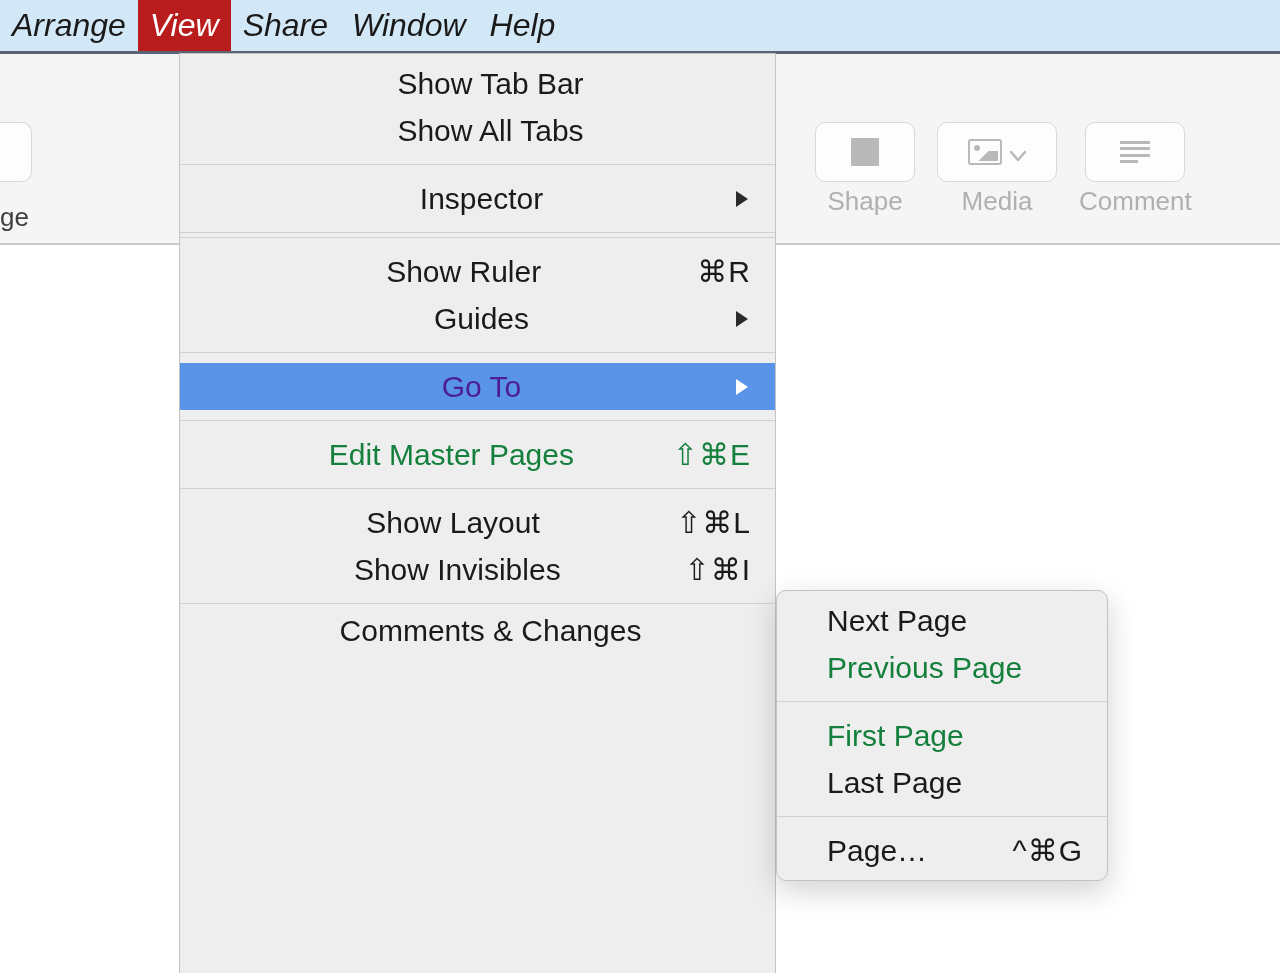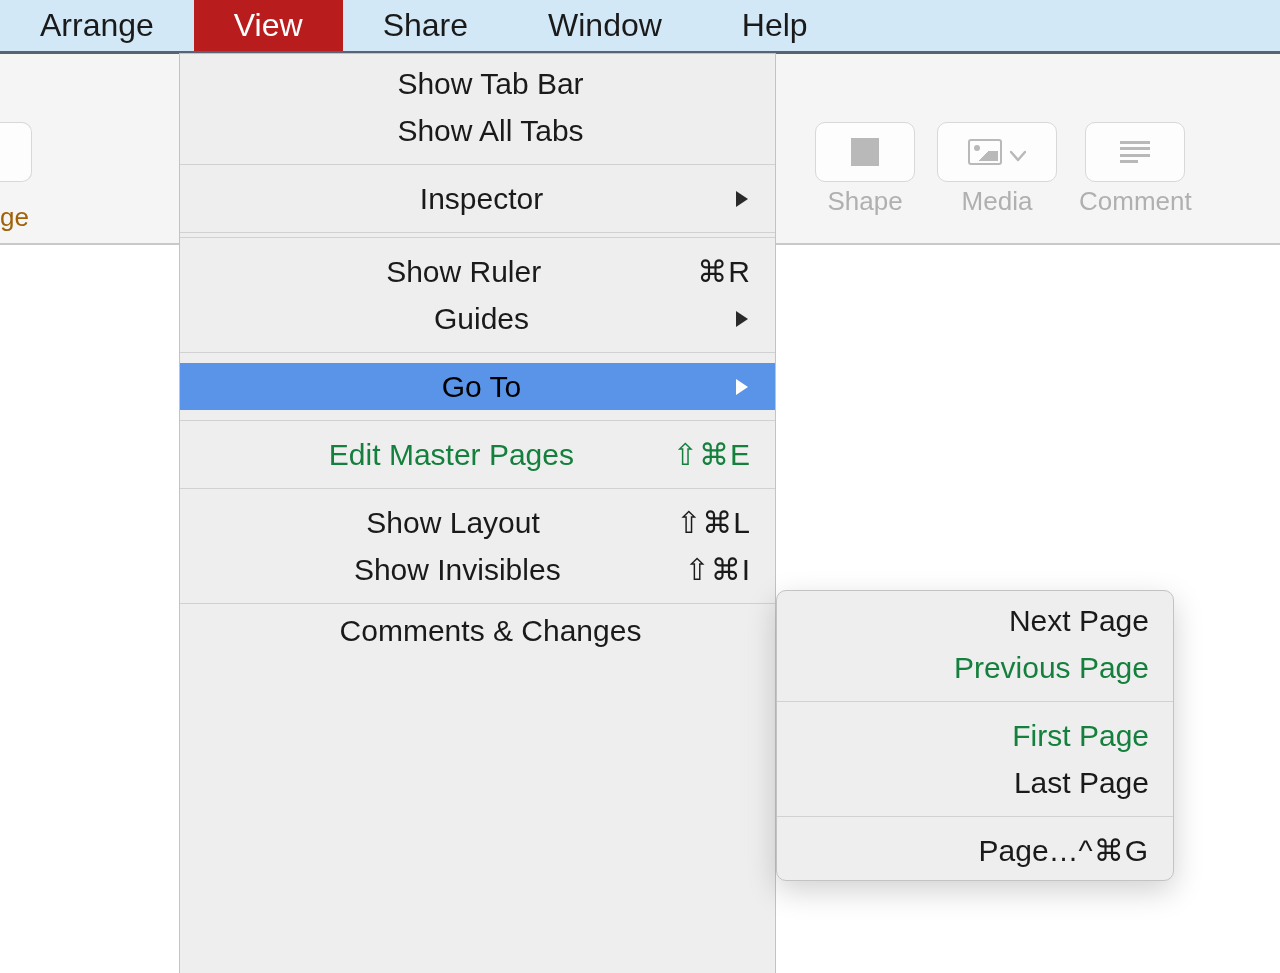--- a/index.html
+++ b/index.html
@@ -1,48 +1,48 @@
 <!DOCTYPE html>
 <html><head>
 <meta charset="utf-8">
 <style>
   * { margin: 0; padding: 0; box-sizing: border-box; }
   html, body { width: 1280px; height: 973px; font-family: -apple-system, "Helvetica Neue", Arial, sans-serif; font-size: 30px; color: #111; overflow: hidden; }
   body { background: #fff; position: relative; }
 
   
   .menubar { display: flex; align-items: stretch; height: 54px; background: #d3e8f6; border-bottom: 3px solid #5b6274; }
-  .menubar .menu { padding: 0 40px; display: flex; align-items: center; font-size: 32px; color: #1a1a1a; white-space: nowrap; }
+  .menubar .menu { padding: 0 12px; display: flex; align-items: center; font-size: 32px; color: #1a1a1a; white-space: nowrap; font-style: italic; }
   .menubar .menu.active { background: #b91c1c; color: #fff; }
 
   
   .toolbar-area { height: 191px; background: #f5f5f5; border-bottom: 2px solid #c9c9c9; position: relative; }
   .title-row { position: absolute; top: 24px; left: 0; right: 0; text-align: center; font-size: 30px; }
   .title-main { color: #9b9b9b; }
   .title-edited { color: #bdbdbd; }
   .tool-buttons { position: absolute; top: 68px; left: 815px; display: flex; gap: 22px; }
   .tool-col { display: flex; flex-direction: column; align-items: center; gap: 4px; }
   .tool-btn { height: 60px; border: 1.5px solid #d8d8d8; border-radius: 10px; background: #fdfdfd; display: flex; align-items: center; justify-content: center; gap: 8px; }
   .tool-btn.shape { width: 100px; }
   .tool-btn.media { width: 120px; }
   .tool-btn.comment { width: 100px; }
   .tool-label { font-size: 26px; color: #b0b0b0; }
   .leftedge-btn { position: absolute; left: 0; top: 68px; width: 32px; height: 60px; border: 1.5px solid #d8d8d8; border-left: none; border-radius: 0 10px 10px 0; background: #fdfdfd; }
-  .leftedge-label { position: absolute; left: 0; top: 148px; font-size: 26px; color: #a16207; }
+  .leftedge-label { position: absolute; left: 0; top: 148px; font-size: 26px; color: #404040; }
 
   
   .canvas { position: absolute; left: 0; right: 0; top: 248px; bottom: 0; background: #fff; }
 
   
   .menu-panel { position: absolute; background: #eeeeee; border: 1px solid #c3c3c3; }
   .menu-panel.main { left: 179px; top: 53px; width: 597px; height: 1000px; }
-  .menu-panel.sub  { left: 776px; top: 590px; width: 398px; border-radius: 10px; box-shadow: 0 10px 30px rgba(0,0,0,0.18); text-align: right; }
+  .menu-panel.sub  { left: 776px; top: 590px; width: 332px; border-radius: 10px; box-shadow: 0 10px 30px rgba(0,0,0,0.18); }
   .menu-sep { height: 1px; background: #d1d1d1; margin: 4px 0; }
   .menu-row { display: flex; align-items: center; height: 47px; padding: 0 24px 0 22px; font-size: 30px; color: #1a1a1a; }
-  .menu-row.highlight { background: #5a94e8; color: #000000; }
+  .menu-row.highlight { background: #5a94e8; color: #4c1d95; }
   .menu-row.disabled { color: #15803d; }
   .menu-check { width: 28px; display: inline-flex; justify-content: center; font-size: 28px; }
   .menu-label { flex: 1; white-space: nowrap; }
   .menu-shortcut { margin-left: auto; font-size: 30px; color: inherit; white-space: nowrap; letter-spacing: 1px; }
   .menu-arrow { margin-left: auto; }
   .menu-row.highlight .menu-arrow svg path { fill: #fff; }
   .menu-panel.main .group { padding: 6px 0; text-align: center; }
   .menu-panel.sub  .group { padding: 6px 0; }
 
   

